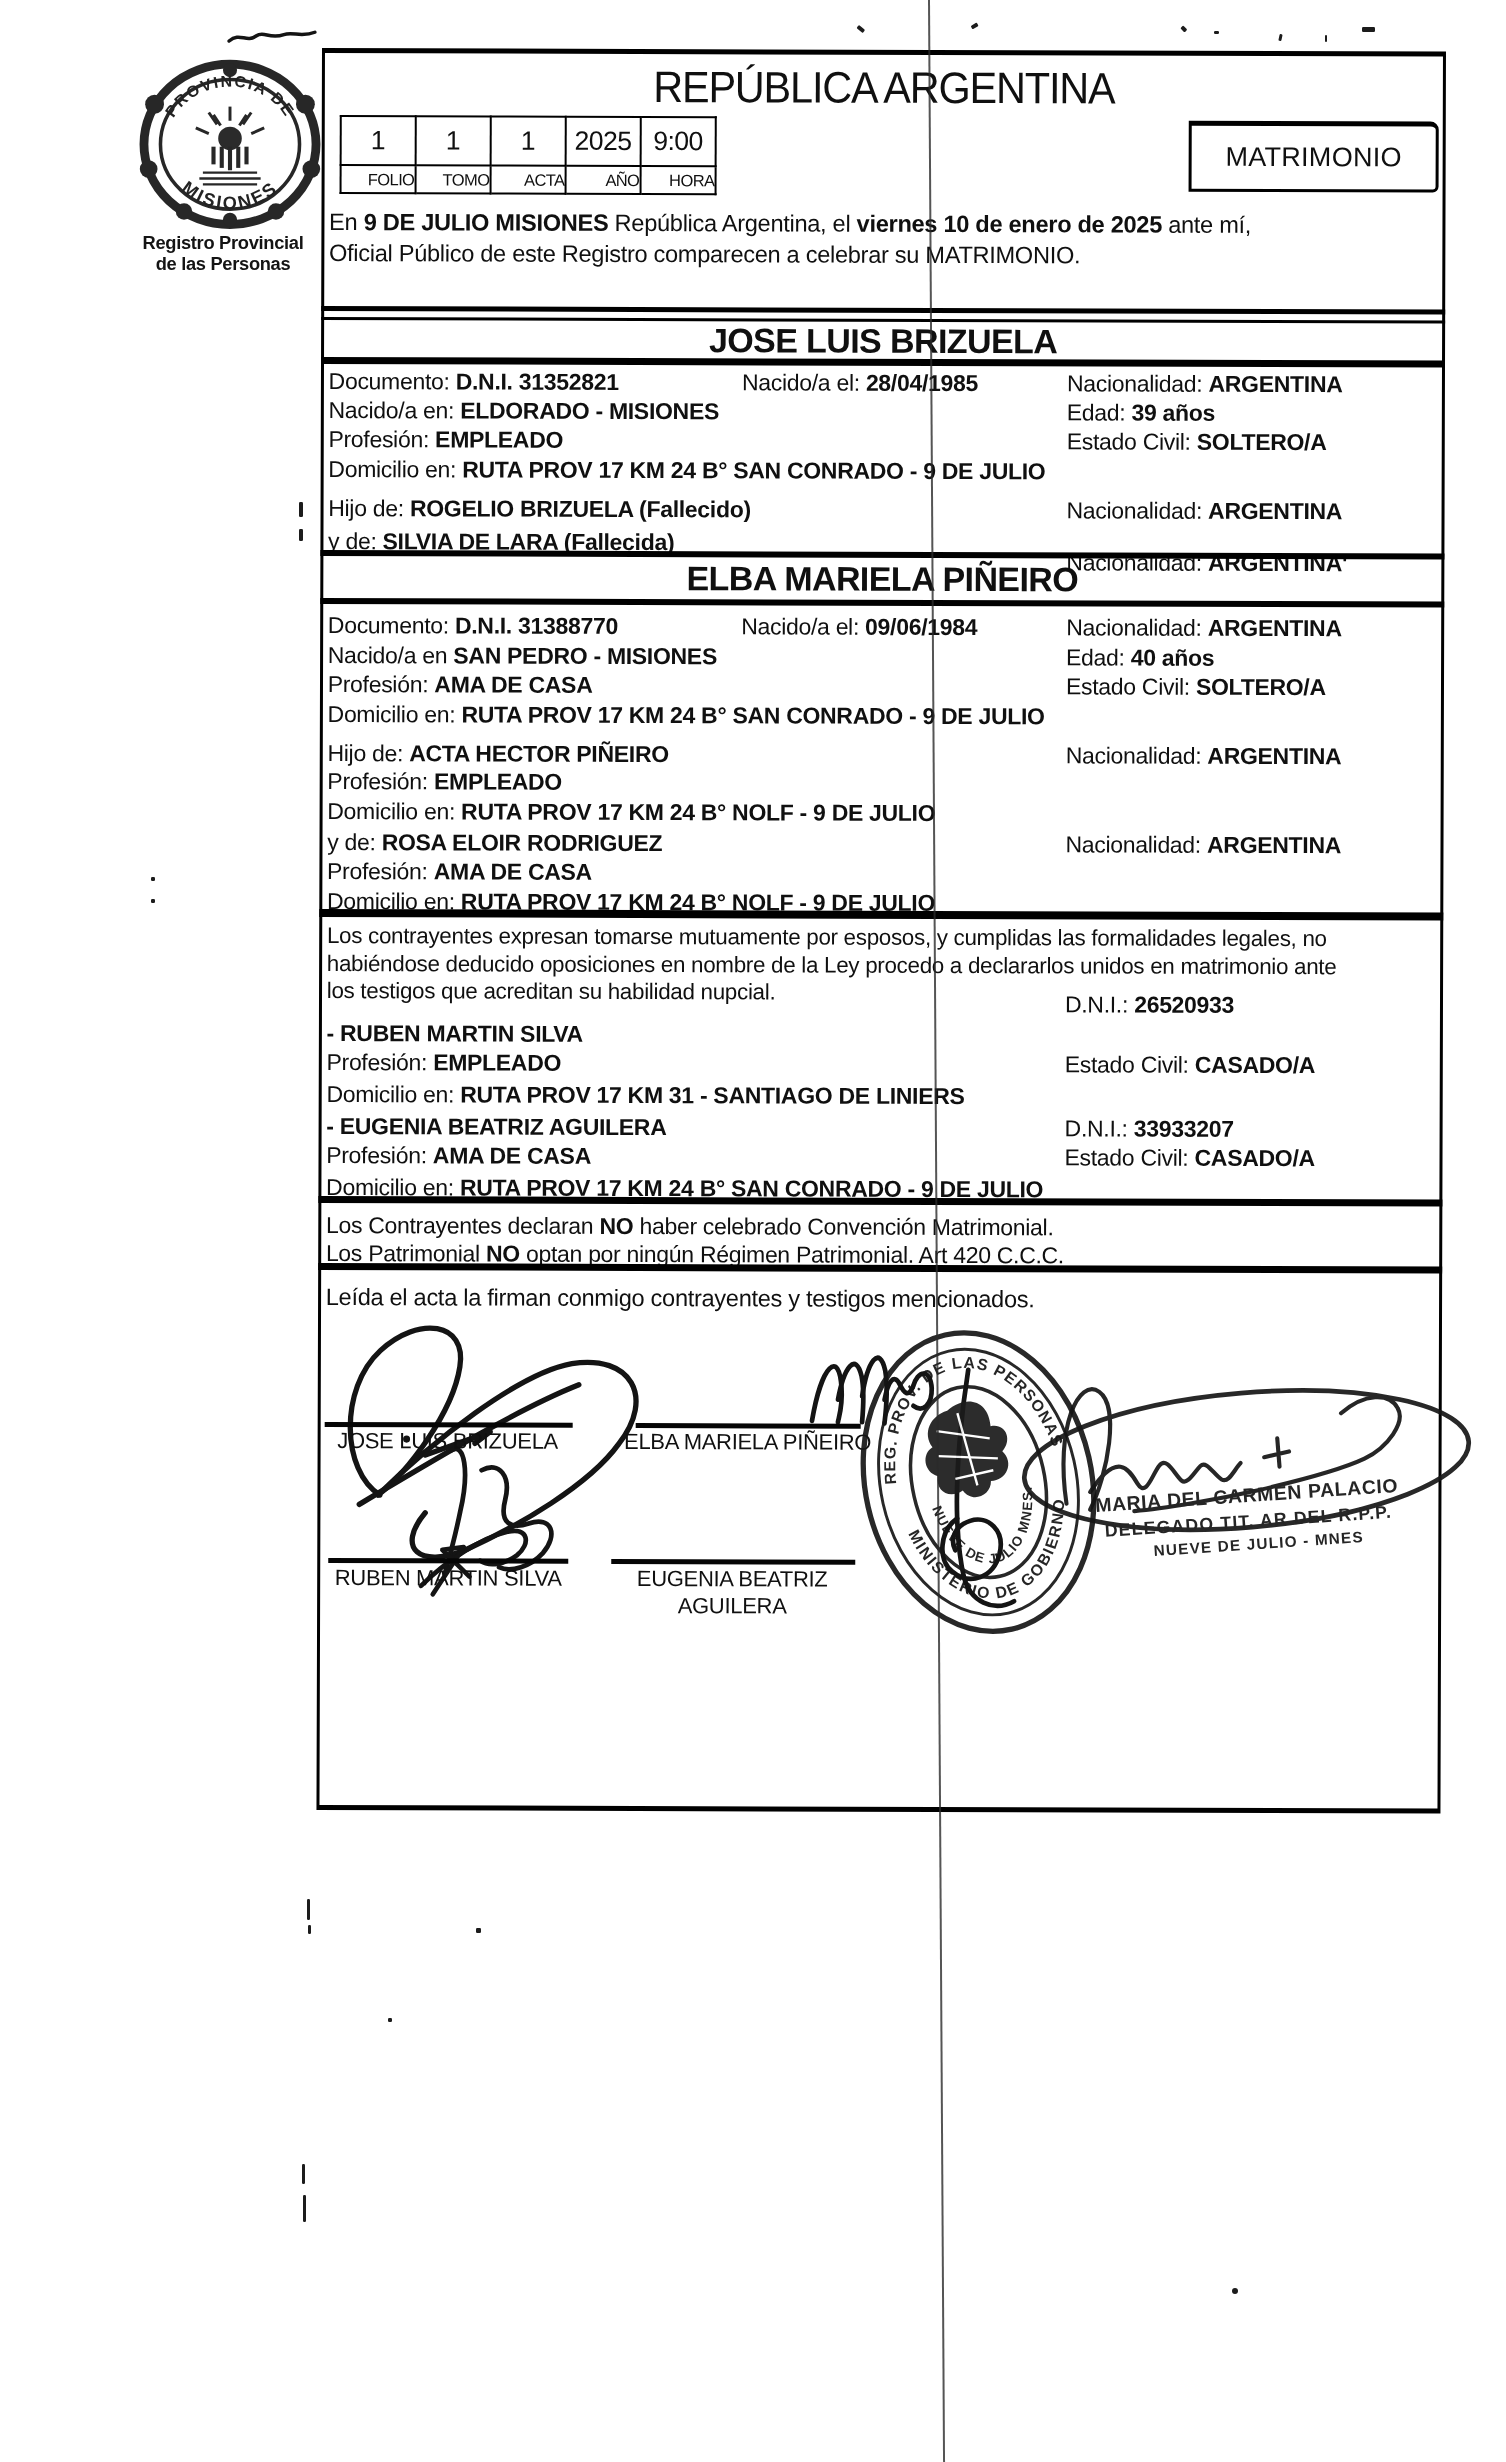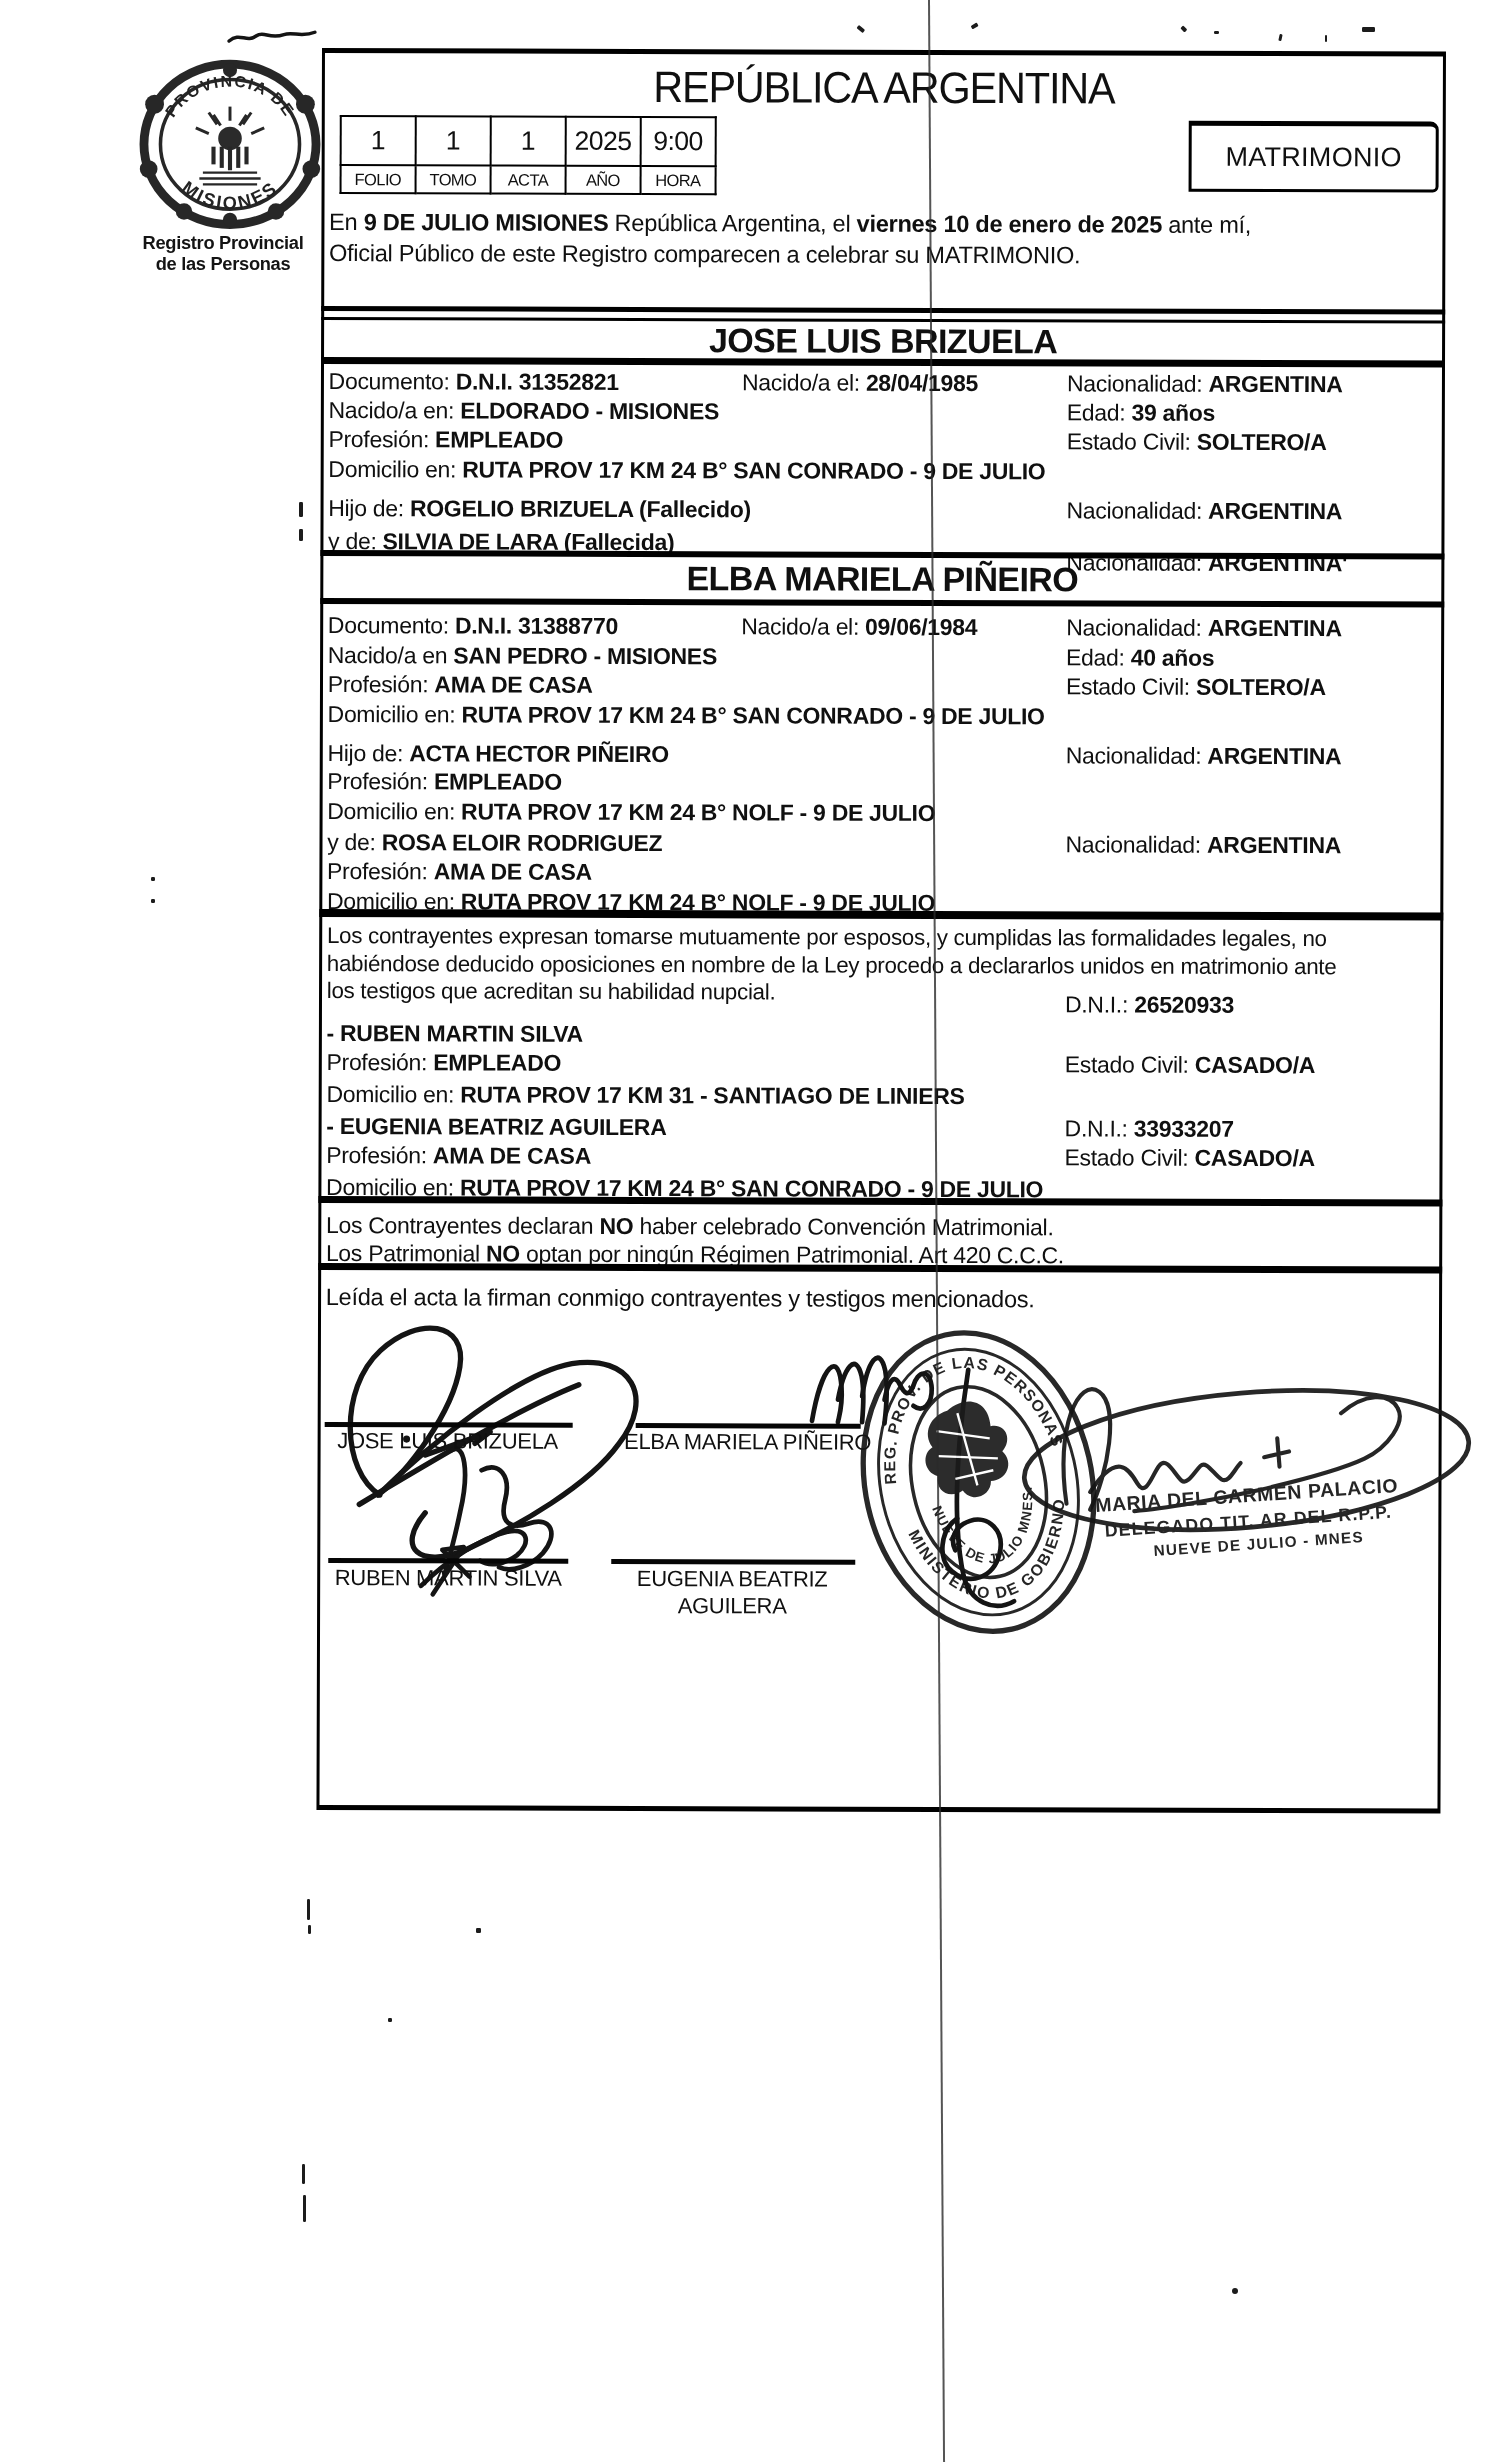--- a/index.html
+++ b/index.html
@@ -18,21 +18,21 @@
   .docbox{
     position:absolute; left:322px; top:48px; width:1118px; height:1752px;
     border:3px solid #000; border-top-width:5.9px; border-bottom-width:5.3px;
     transform:rotate(0.18deg); transform-origin:0 0; background:transparent;
   }
   .doc-title{position:absolute; left:0; top:8.3px; width:100%; text-align:center;
     font-size:44px; font-weight:400; letter-spacing:-1.2px; transform:scaleX(.94);}
   .regtable{position:absolute; left:14.8px; top:62px; border-collapse:collapse;}
   .regtable td{border:2.4px solid #000; text-align:center; vertical-align:middle; padding:0;}
   .regtable .val td{width:73px; height:47px; font-size:26.6px; letter-spacing:-0.6px;}
-  .regtable .lab td{height:26px; font-size:16.5px; letter-spacing:-0.6px;}
+  .regtable .lab td{height:26px; font-size:16.5px; letter-spacing:-0.6px;text-align:right;}
   .regtable{border:1.8px solid #000;}
   .matrimonio{position:absolute; left:864px; top:65px; width:244px; height:63px;
     border:3.5px solid #000; border-top-width:5.3px; border-radius:0 8.3px 5.9px 0;
     display:flex; align-items:center; justify-content:center;
     font-size:27px; letter-spacing:0.3px;}
   .line{position:absolute; white-space:nowrap; font-size:23px; letter-spacing:-0.3px; line-height:1;}
   .line .b{font-weight:700;}
   .sm{font-size:22.4px;}
   .uline{text-decoration:underline; text-decoration-thickness:2.4px; text-underline-offset:4.1px;}
   .rule{position:absolute; left:-3px; right:-3px; background:#000;}

